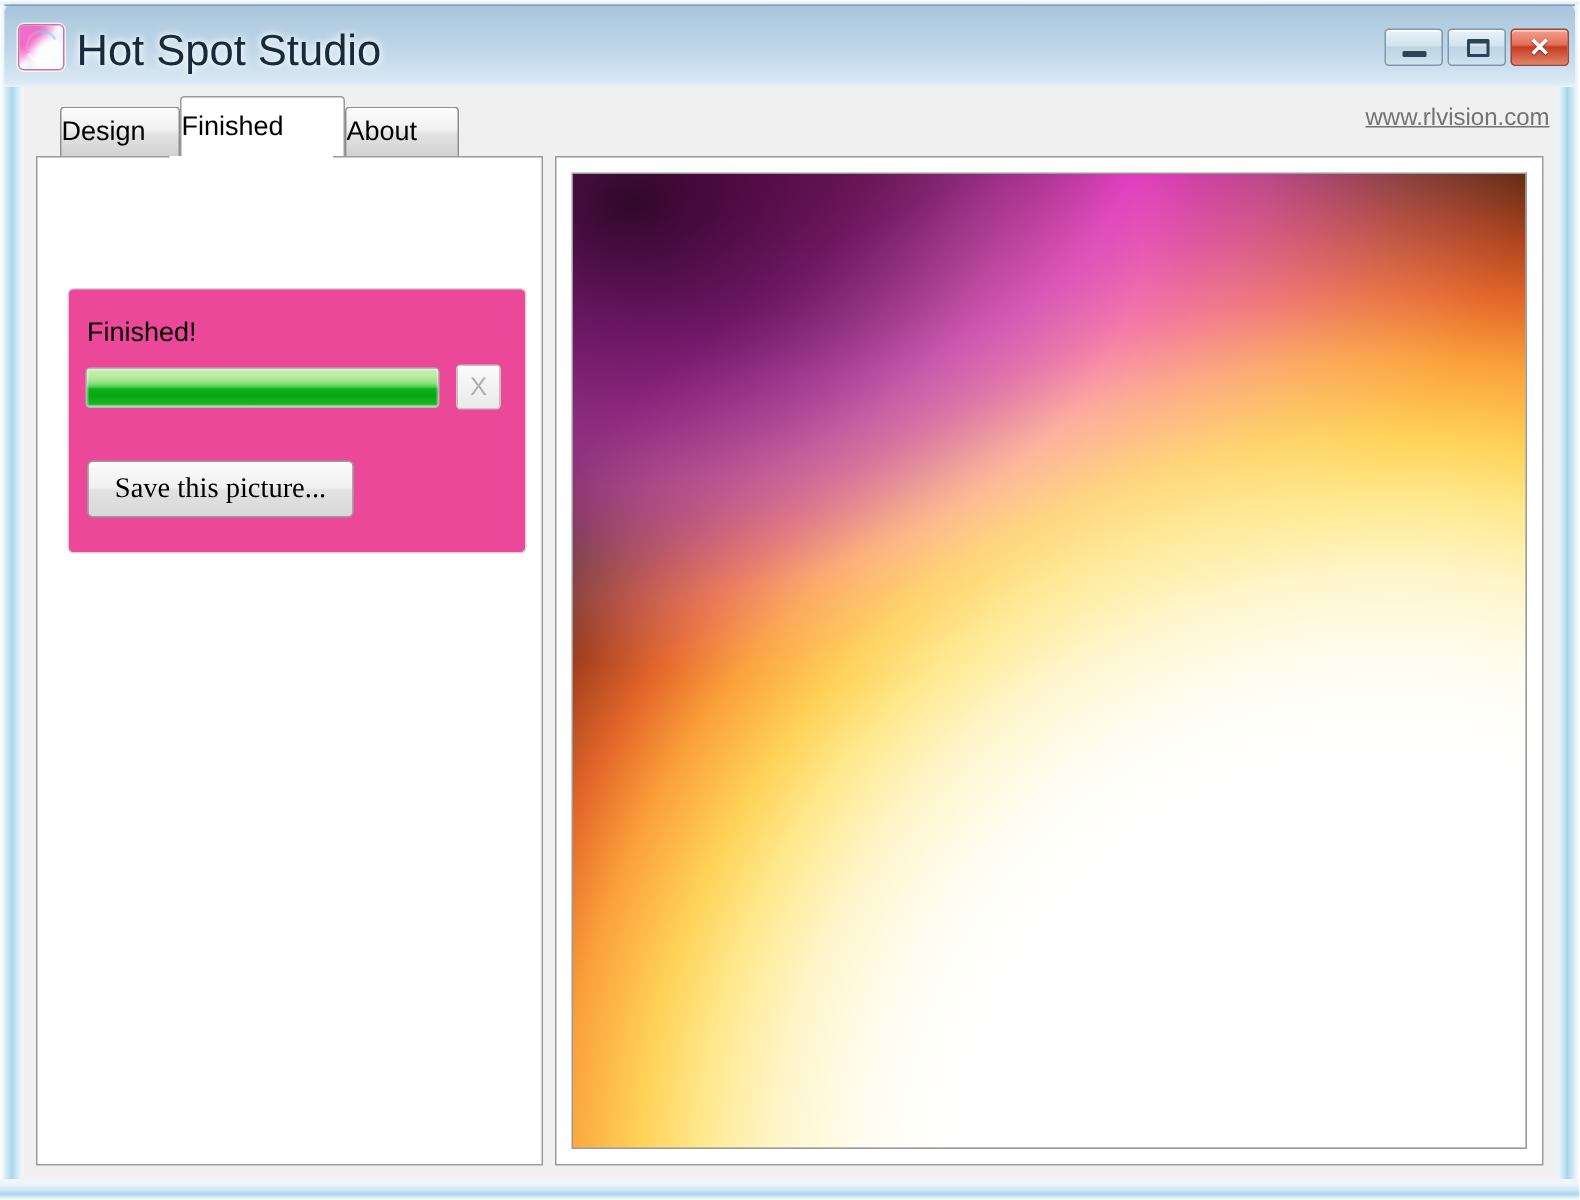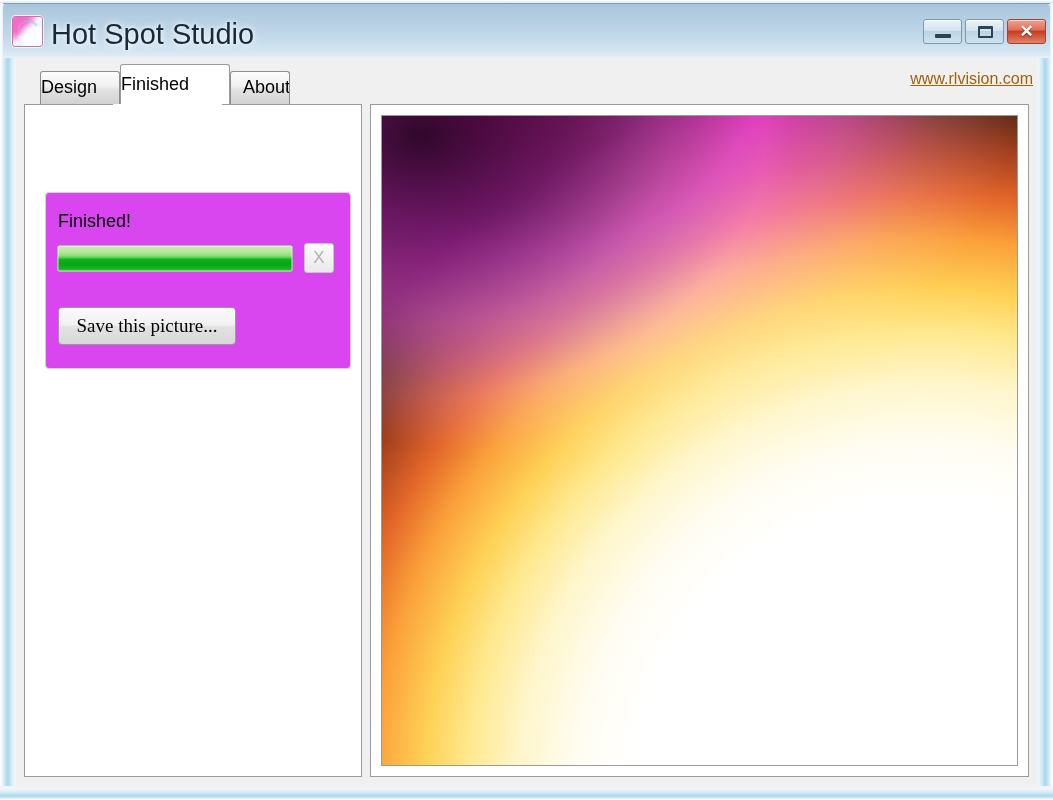--- a/index.html
+++ b/index.html
@@ -110,21 +110,21 @@
   
   #client-area {
     position: absolute;
     left: 16px; top: 58px; width: 1021px; height: 728px;
     background: #f0f0f0;
   }
 
   
   #site-link {
     position: absolute; right: 4px; top: 12px;
-    font-size: 16px; color: #a16207;
+    font-size: 16px; color: #737373;
     text-decoration: underline;
     cursor: pointer; white-space: nowrap;
   }
 
   
   #tab-strip {
     position: absolute; left: 8px; top: 10px;
     height: 36px;
   }
   .tab {
@@ -141,39 +141,39 @@
   }
   .tab.inactive { height: 33px; line-height: 31px; }
   .tab.active {
     height: 40px; line-height: 38px;
     background: #ffffff;
     border-color: #9a9a9a;
     z-index: 5;
   }
   #tab-design   { left: 16px;  width: 80px; }
   #tab-rendering{ left: 96px;  width: 110px; }
-  #tab-about    { left: 206px; width: 60px; padding-left: 12px; }
+  #tab-about    { left: 206px; width: 76px; }
 
   
   #tab-content-panel {
     position: absolute;
     left: 8px; top: 46px; width: 338px; height: 673px;
     background: #ffffff;
     border: 1px solid #9a9a9a;
   }
   #panel-cover {
     position: absolute; left: 88px; top: -1px; width: 109px; height: 2px;
     background: #ffffff;
   }
 
   
   #progress-group {
     position: absolute;
     left: 20px; top: 87px; width: 306px; height: 177px;
-    background: #d946ef;
+    background: #ec4899;
     border: 1px solid #d4d4d4;
     border-radius: 4px;
   }
   #status-label {
     position: absolute; left: 12px; top: 18px;
     font-size: 18px; color: #000000;
   }
   
   #progress-bar {
     position: absolute; left: 11px; top: 52px;

